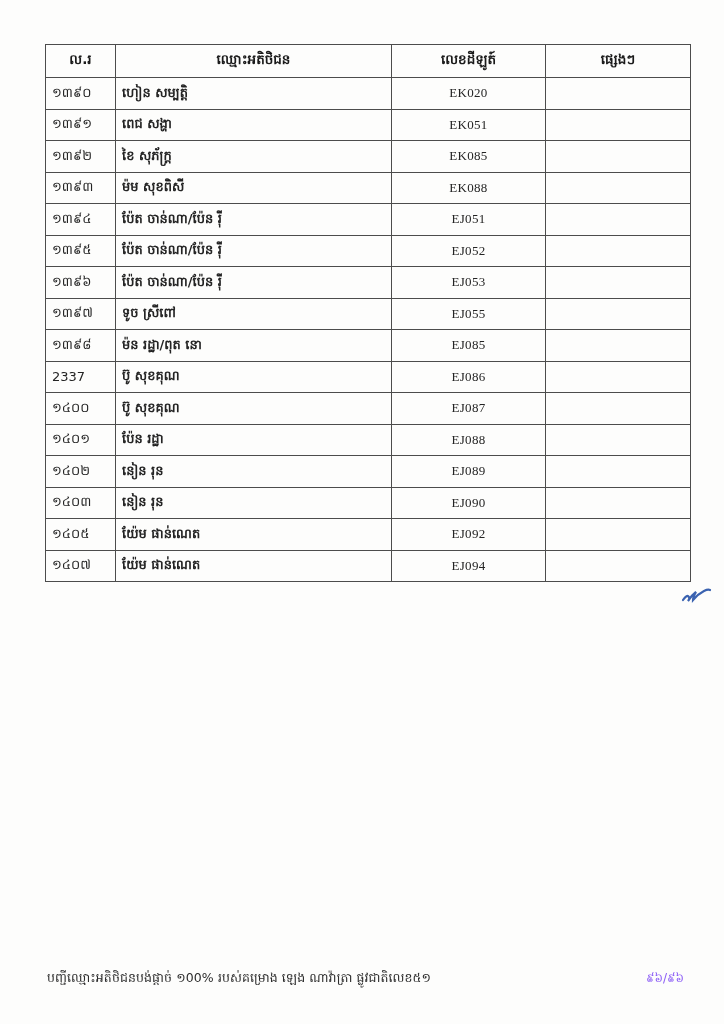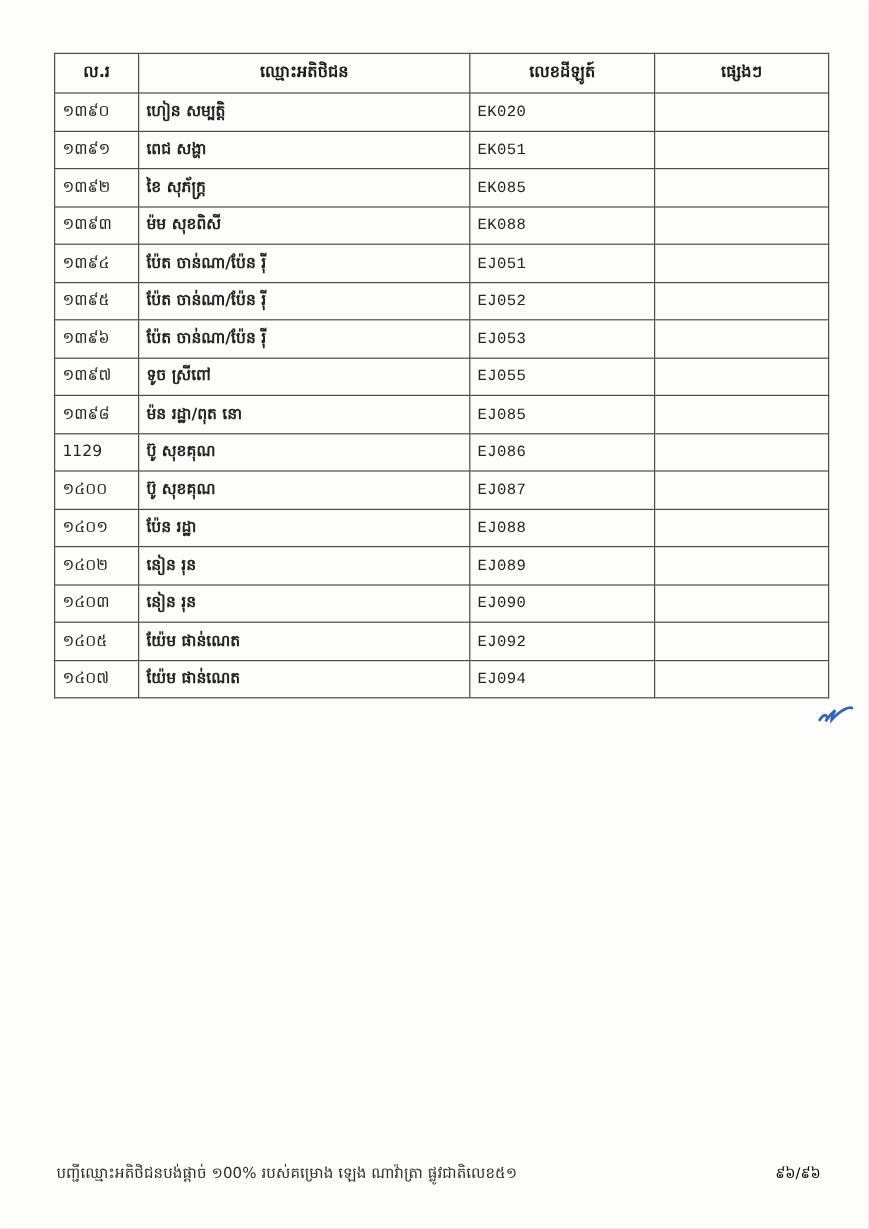--- a/index.html
+++ b/index.html
@@ -44,42 +44,42 @@
   }
   table.customer-table td {
     height: 26.5px;
   }
   col.c-no   { width: 70px; }
   col.c-name { width: 276px; }
   col.c-lot  { width: 154px; }
   col.c-note { width: 145px; }
   td.c-no   { text-align: left; font-size: 12.5px; }
   td.c-name { text-align: left; padding-left: 8px; font-weight: bold; }
-  td.c-lot  { font-family: Liberation Mono, monospace; font-size: 12.5px; letter-spacing: .3px; }
+  td.c-lot  { text-align: center; font-family: Liberation Serif, serif; font-size: 12.5px; letter-spacing: .3px; }
   td.c-note { text-align: center; }
   .ink-mark {
     position: absolute;
     left: 680px;
     top: 586px;
     width: 34px;
     height: 22px;
   }
   .footer {
     position: absolute;
     left: 47px;
     right: 40px;
     top: 970px;
     display: flex;
     justify-content: space-between;
     align-items: flex-start;
     font-size: 12.5px;
     color: #2c2c2c;
   }
   .footer .caption { letter-spacing: .1px; }
-  .footer .pageno  { font-size: 12px; color: #000000; }
+  .footer .pageno  { font-size: 12px; color: #8b5cf6; }
 </style>
 </head>
 <body>
 
 <div class="page">
 
   <table class="customer-table">
     <colgroup>
       <col class="c-no">
       <col class="c-name">
@@ -143,21 +143,21 @@
           <td class="c-lot">EJ055</td>
           <td class="c-note"></td>
         </tr>
         <tr>
           <td class="c-no">១៣៩៨</td>
           <td class="c-name">ម៉ន រដ្ឋា/ពុត នោ</td>
           <td class="c-lot">EJ085</td>
           <td class="c-note"></td>
         </tr>
         <tr>
-          <td class="c-no">1129</td>
+          <td class="c-no">2337</td>
           <td class="c-name">ប៊ូ សុខគុណ</td>
           <td class="c-lot">EJ086</td>
           <td class="c-note"></td>
         </tr>
         <tr>
           <td class="c-no">១៤០០</td>
           <td class="c-name">ប៊ូ សុខគុណ</td>
           <td class="c-lot">EJ087</td>
           <td class="c-note"></td>
         </tr>

